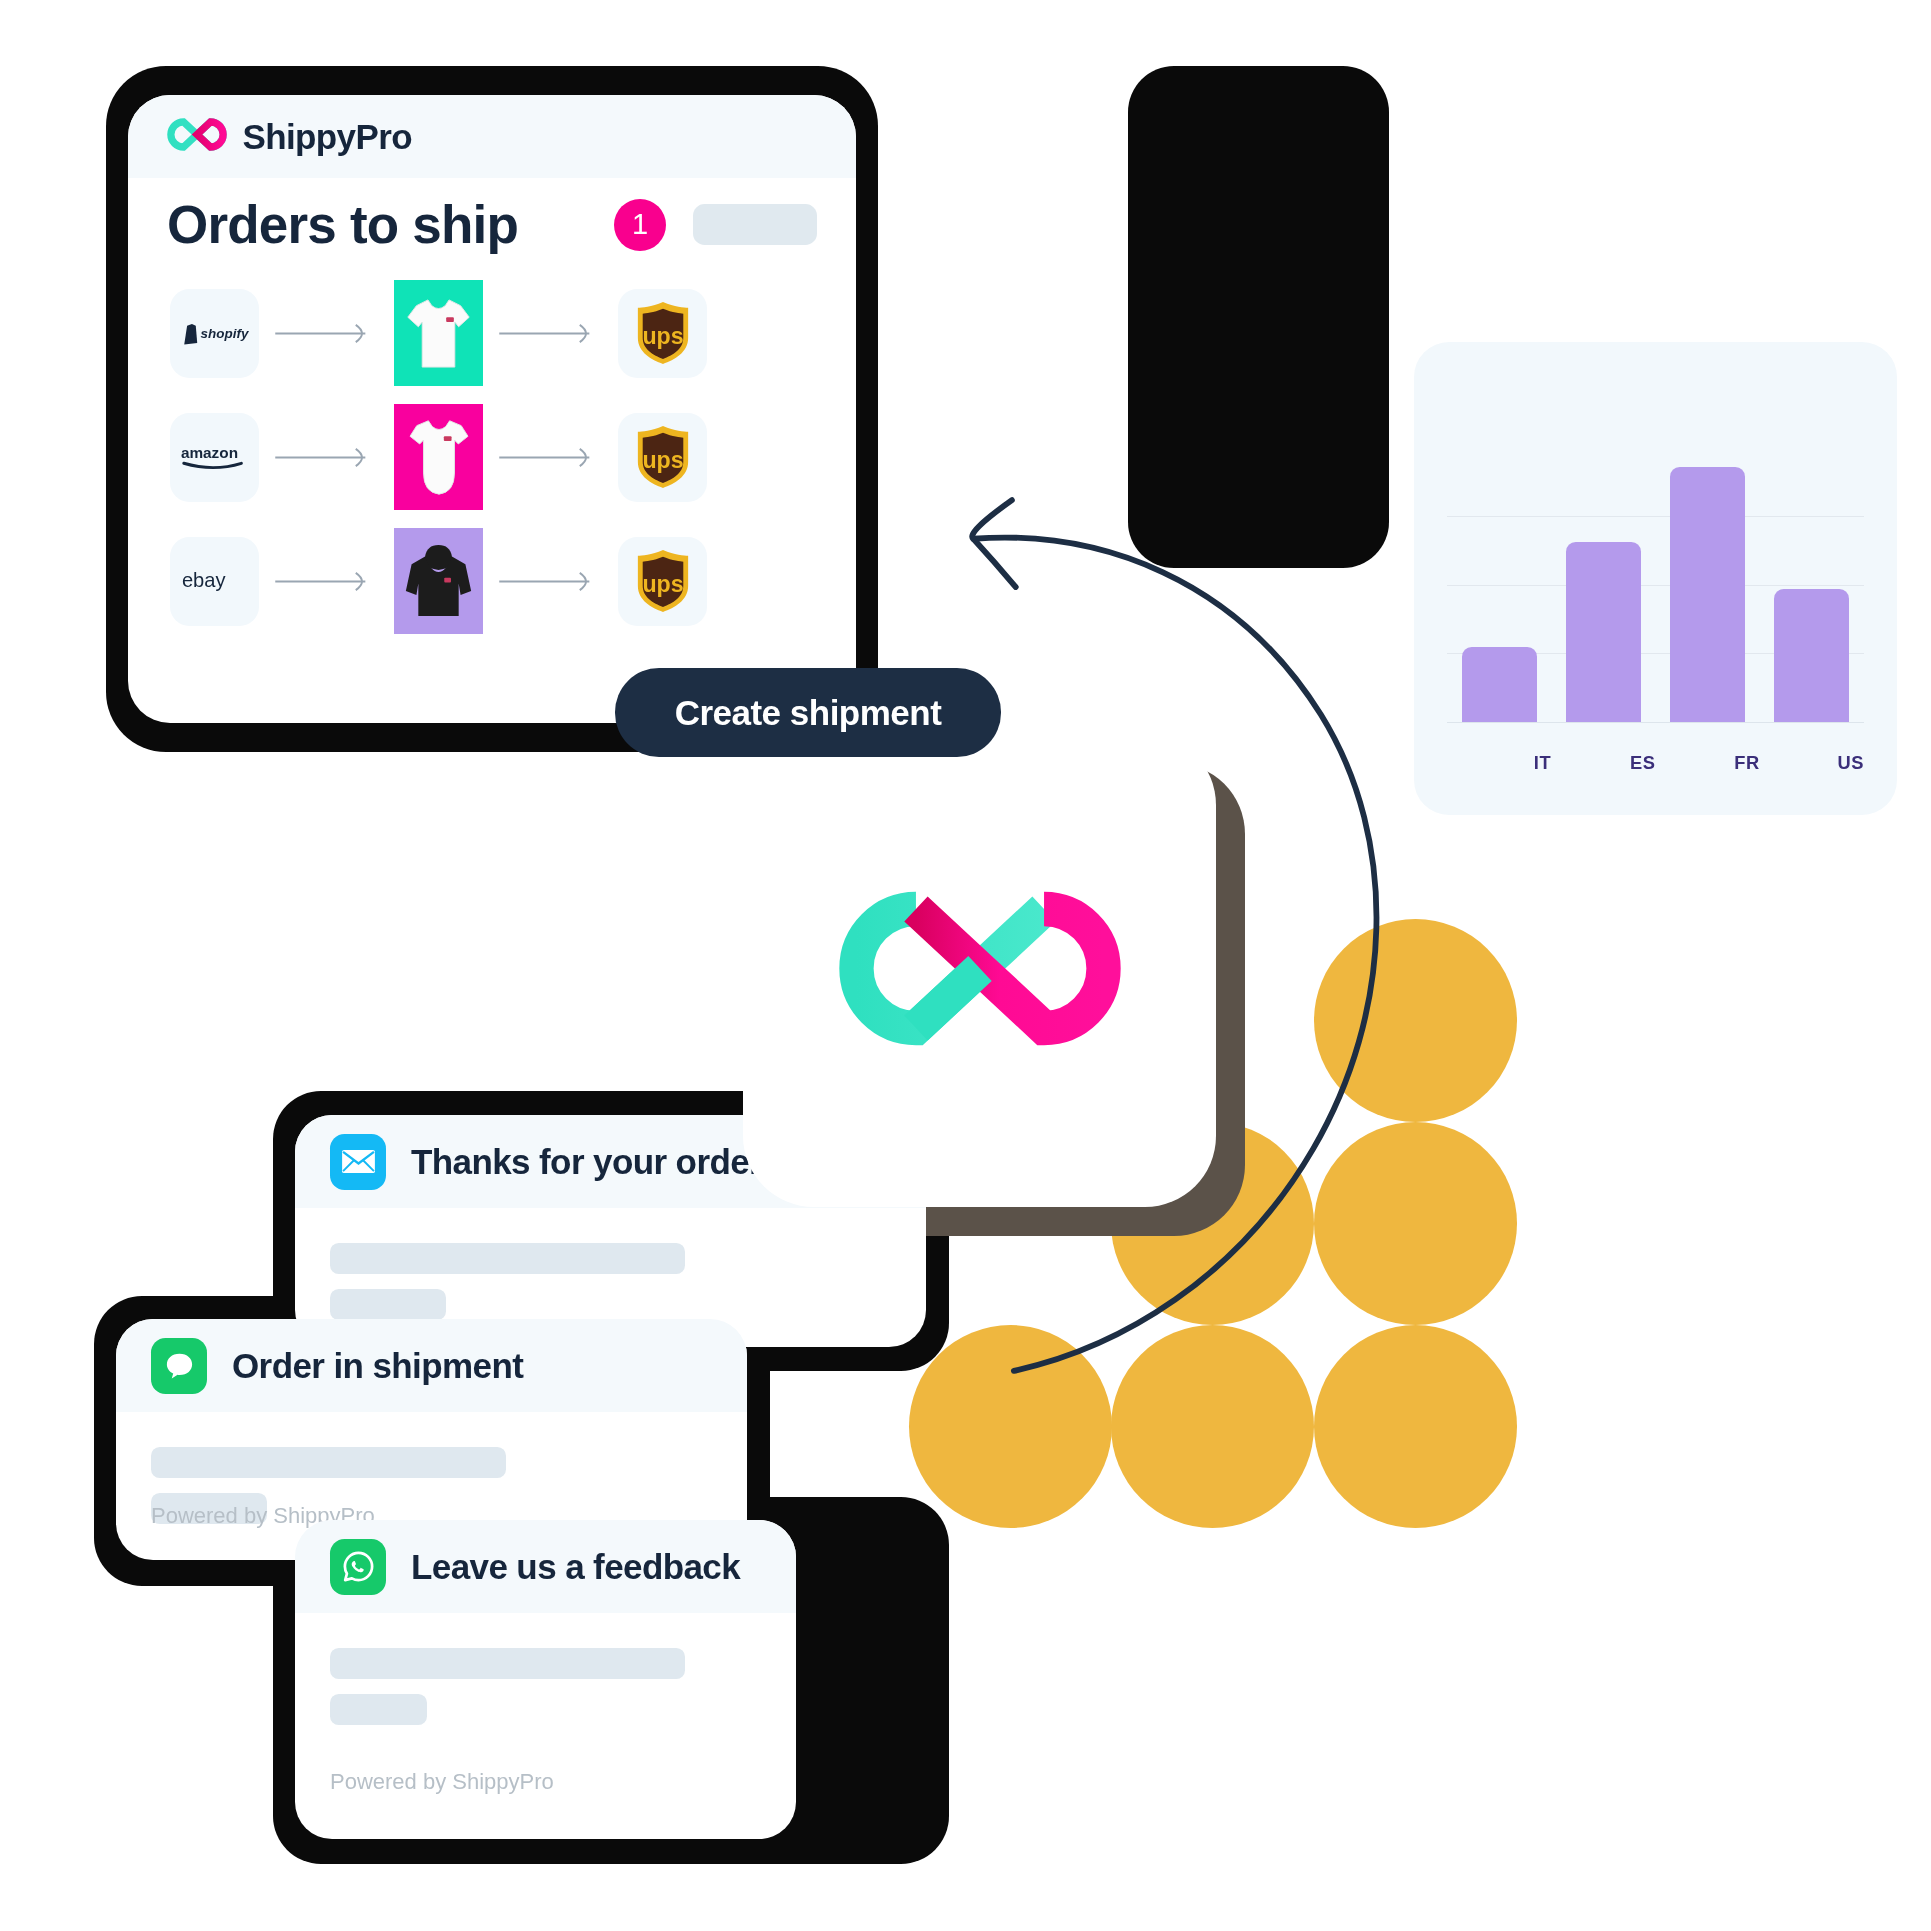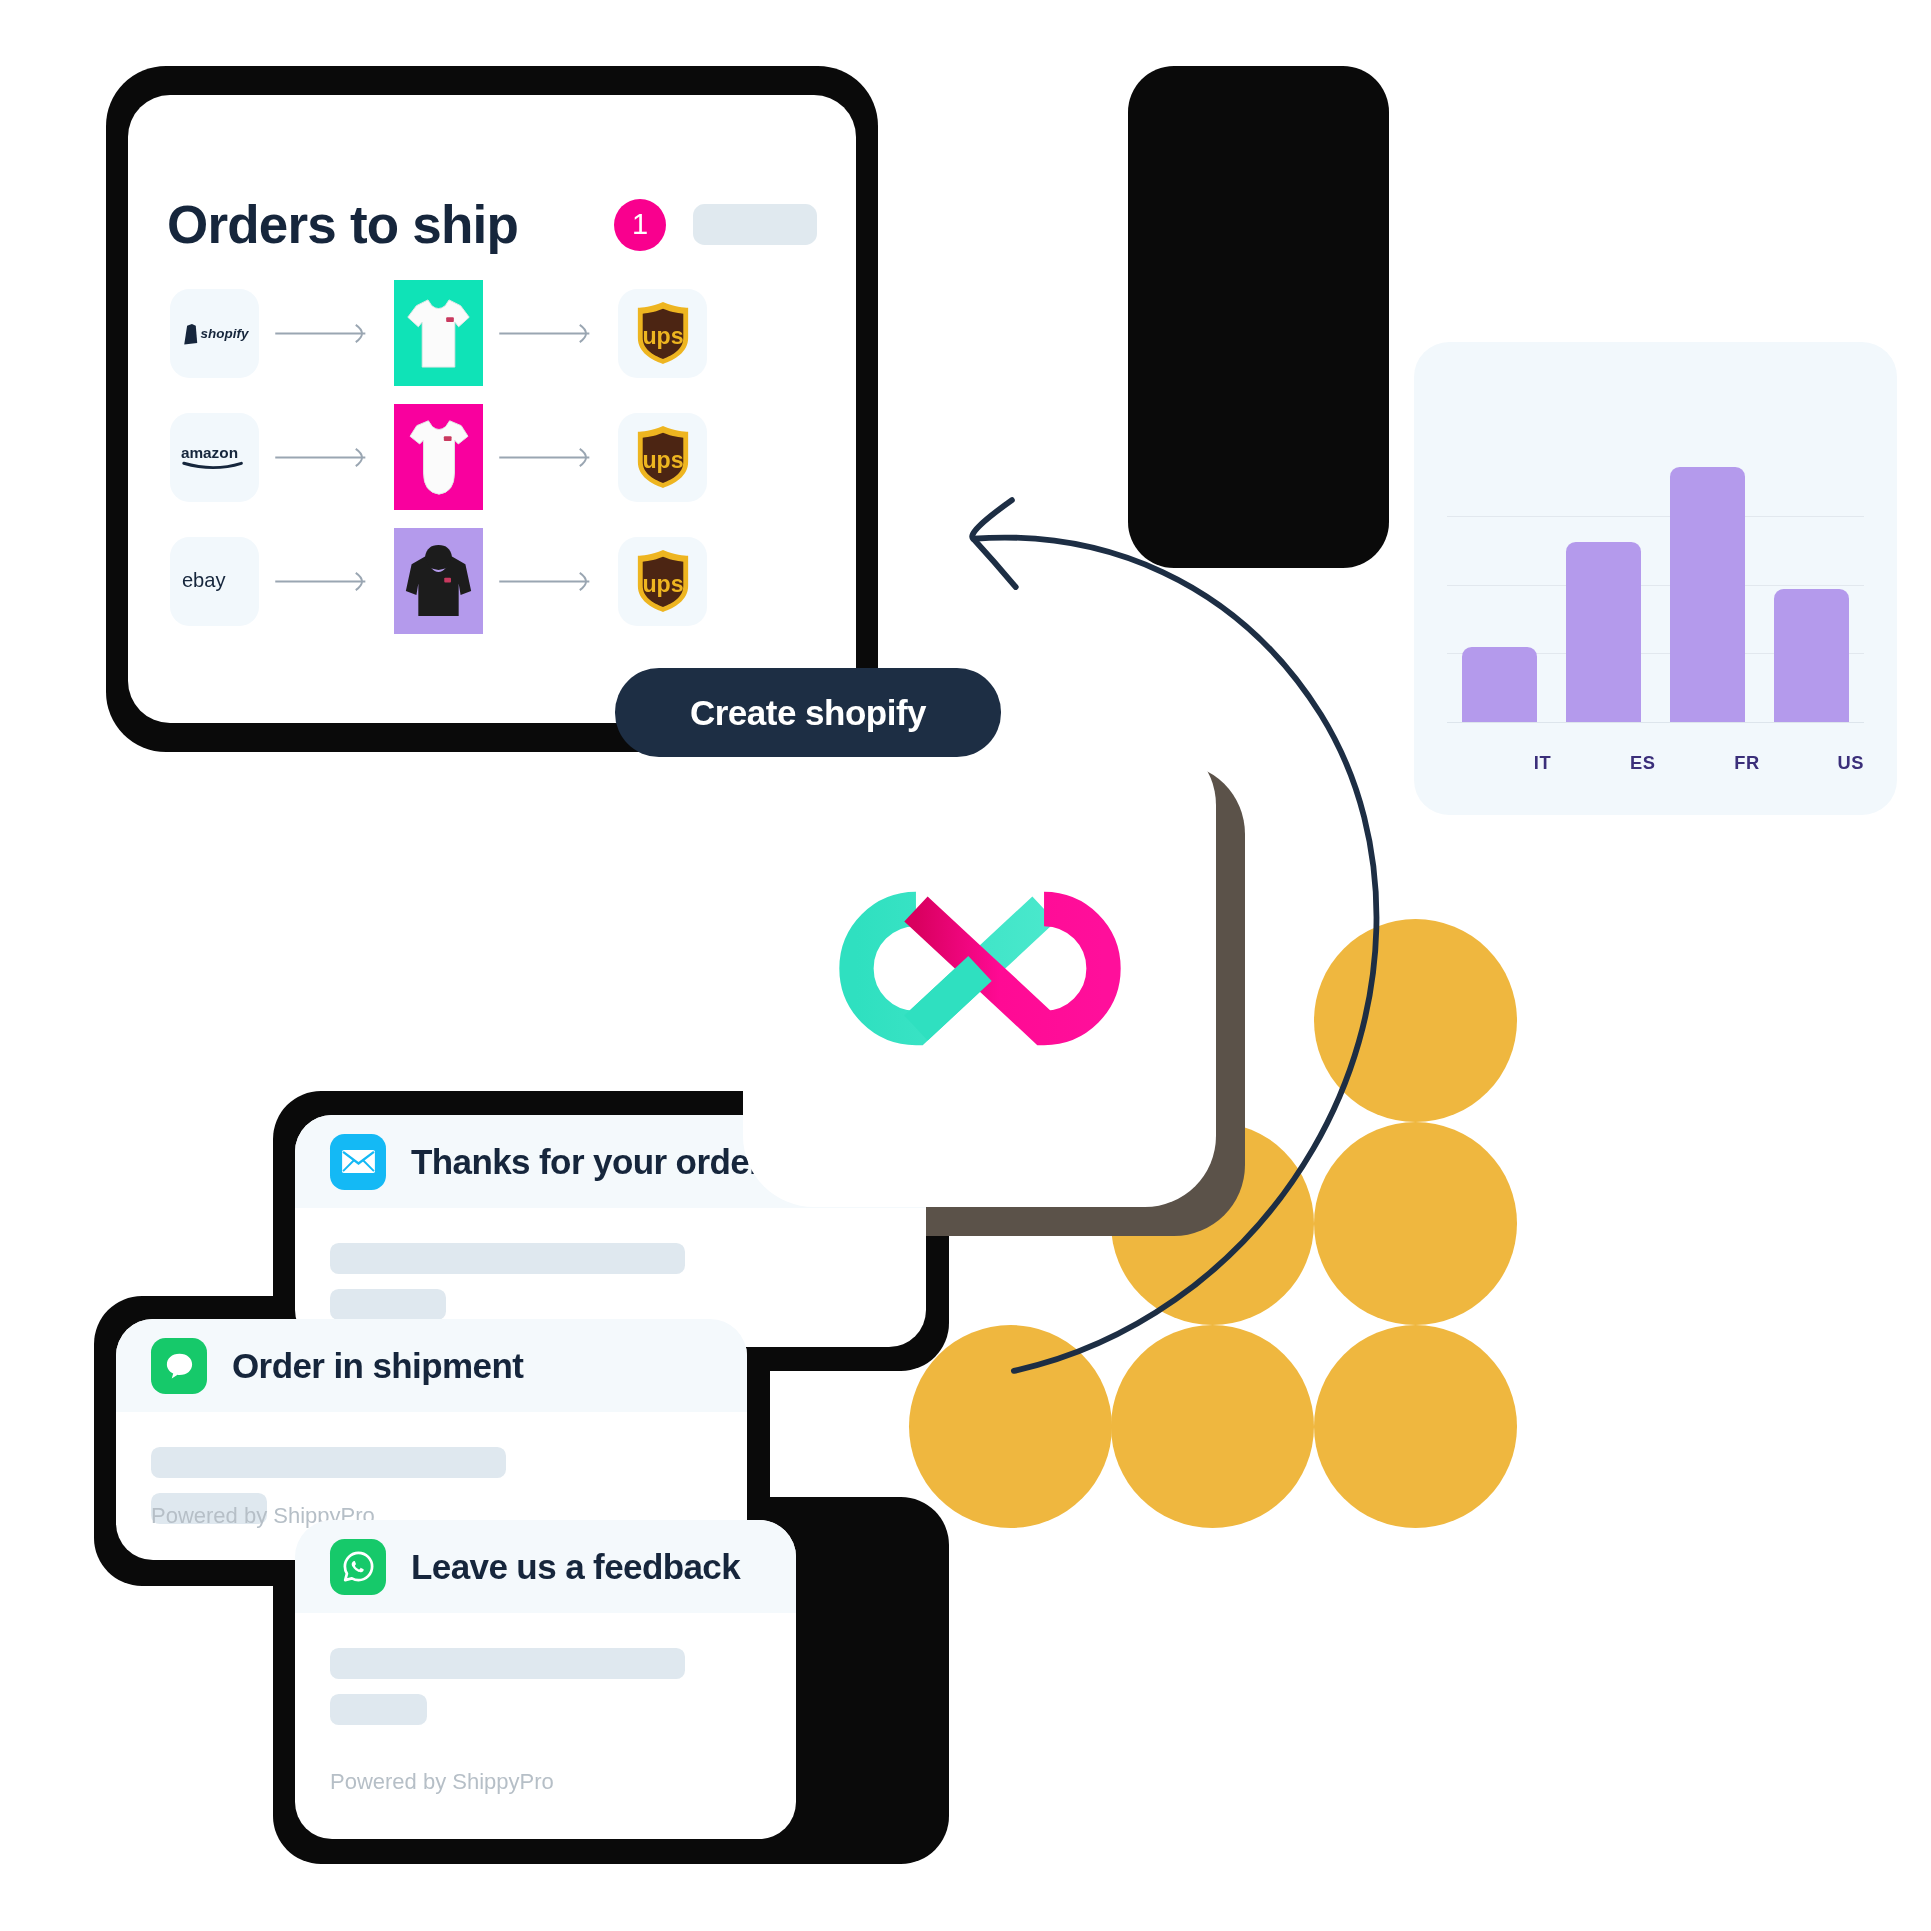--- a/index.html
+++ b/index.html
@@ -127,20 +127,41 @@
 
   <div class="ydot" style="left:1314px;top:919px;width:203px;height:203px;"></div>
   <div class="ydot" style="left:1111px;top:1122px;width:203px;height:203px;"></div>
   <div class="ydot" style="left:1314px;top:1122px;width:203px;height:203px;"></div>
   <div class="ydot" style="left:909px;top:1325px;width:203px;height:203px;"></div>
   <div class="ydot" style="left:1111px;top:1325px;width:203px;height:203px;"></div>
   <div class="ydot" style="left:1314px;top:1325px;width:203px;height:203px;"></div>
 
   <div class="abs" id="orders-card">
 
+    <div id="orders-topbar">
+      <div class="brand-row">
+        <span>
+          <svg width="60" height="39" viewBox="0 0 124 80">
+            <defs>
+              <linearGradient id="gT1" x1="0" y1="0" x2="1" y2="0">
+                <stop offset="0%" stop-color="#2fe0c0"></stop>
+                  <stop offset="100%" stop-color="#3ce0c8"></stop>
+              </linearGradient>
+              <linearGradient id="gP1" x1="0" y1="0" x2="1" y2="0">
+                <stop offset="0%" stop-color="#e4006f"></stop>
+                  <stop offset="100%" stop-color="#ff0a94"></stop>
+              </linearGradient>
+            </defs>
+            <path d="M34 14 A26 26 0 1 0 34 66 L62 40 L90 14 A26 26 0 1 1 90 66 L62 40 L34 14 Z" fill="none" stroke="url(#gT1)" stroke-width="15" stroke-linecap="round"></path>
+            <path d="M90 14 A26 26 0 1 1 90 66 L62 40 L90 14 Z" fill="none" stroke="url(#gP1)" stroke-width="15" stroke-linecap="round"></path>
+          </svg>
+        </span>
+        <span class="brand-name">ShippyPro</span>
+      </div>
+    </div>
 
     <div id="orders-head">
       <div id="orders-title">Orders to ship</div>
       <div id="orders-head-right">
         <div id="orders-badge">1</div>
         <div id="orders-ghost-bar"></div>
       </div>
     </div>
 
     <div id="orders-rows">
@@ -279,21 +300,21 @@
       <div class="bar-label">US</div>
     </div>
   </div>
 
   <svg id="flow-arrow" viewBox="0 0 520 960">
     <path d="M78 68 C210 58 350 110 438 250 C520 382 512 560 430 700 C352 834 230 906 120 930" fill="none" stroke="#1d2e44" stroke-width="6" stroke-linecap="round"></path>
     <path d="M118 28 Q70 62 78 68 Q100 92 122 118" fill="none" stroke="#1d2e44" stroke-width="6" stroke-linecap="round" stroke-linejoin="round"></path>
   </svg>
 
   <div class="abs" id="create-pill">
-    <span>Create shopify</span>
+    <span>Create shipment</span>
   </div>
 
   <div class="abs" id="logo-shadow"></div>
   <div class="abs" id="logo-card">
     <span>
       <svg width="290" height="183" viewBox="0 0 124 80">
         <defs>
           <linearGradient id="gT2" x1="0" y1="0" x2="1" y2="0">
             <stop offset="0%" stop-color="#2fe0c0"></stop>
               <stop offset="100%" stop-color="#49e8cc"></stop>

